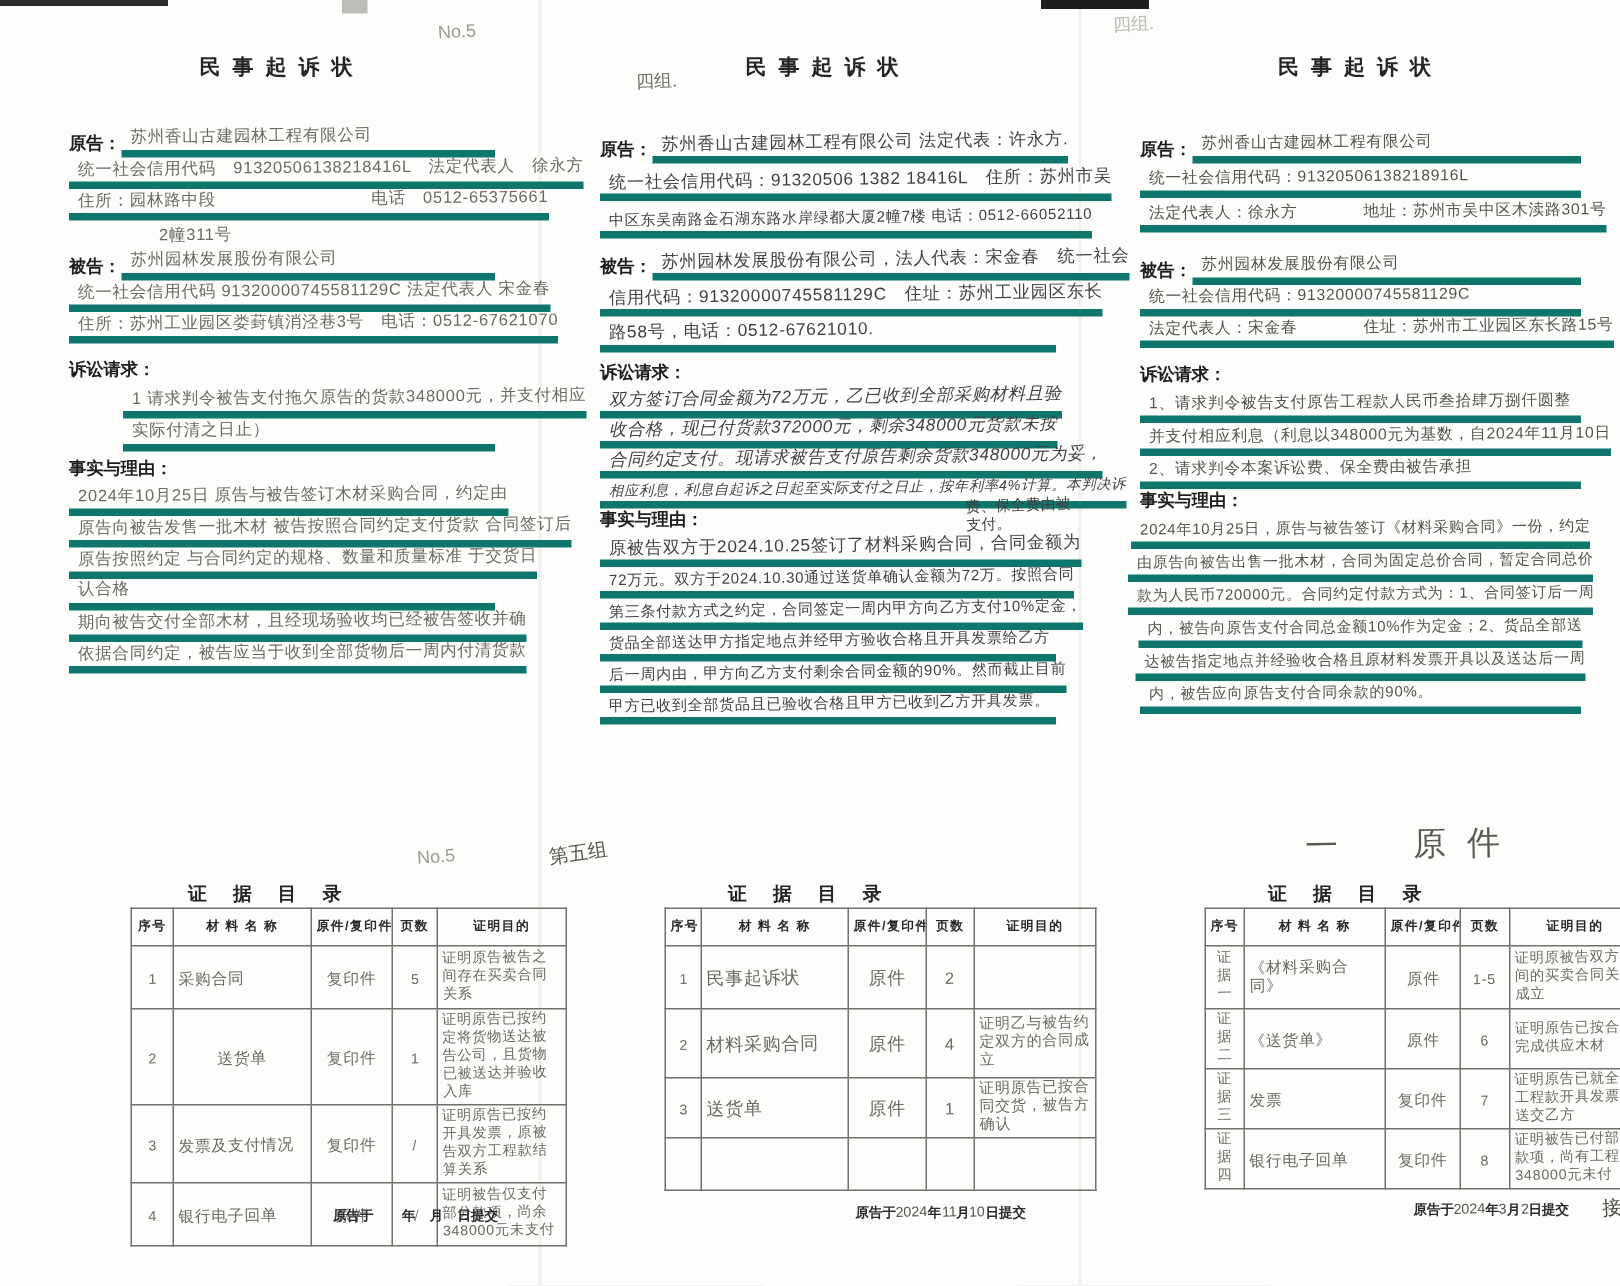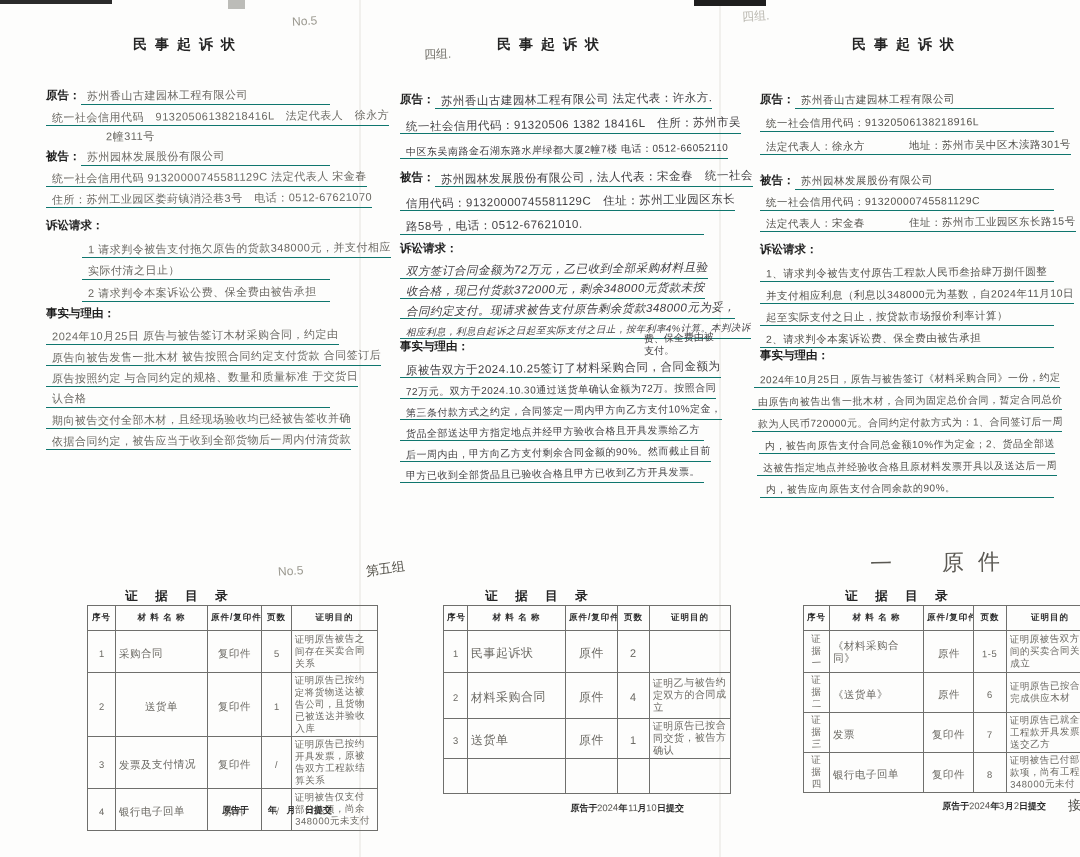--- a/index.html
+++ b/index.html
@@ -14,21 +14,21 @@
   #cp2{left:360px;padding:0 16px 0 40px;}
   #cp3{left:720px;padding:0 26px 0 40px;}
   .doc-title{margin-top:36px;text-align:center;font-size:14px;font-weight:bold;
              letter-spacing:8px;color:#242424;white-space:nowrap;}
   .corner-note{position:absolute;font-size:12px;color:#9a988f;transform:rotate(-3deg);white-space:nowrap;}
   #cp1 .corner-note{left:292px;top:14px;}
   #cp2 .corner-note{left:64px;top:46px;color:#6f6d66;transform:rotate(-2deg);}
   #cp3 .corner-note{left:22px;top:8px;color:#bab8b0;}
   .fline{display:flex;align-items:flex-end;height:21px;}
   .lbl{font-weight:bold;font-size:11.5px;color:#1e1e1e;white-space:nowrap;padding-bottom:2px;}
-  .fill{flex:1;border-bottom:1px solid #0f766e;padding:0 0 1px 6px;white-space:nowrap;overflow:visible;}
+  .fill{flex:1;border-bottom:5px solid #0f766e;padding:0 0 1px 6px;white-space:nowrap;overflow:visible;}
   .hw{display:inline-block;font-size:11px;color:#6b6963;letter-spacing:.5px;
       transform:rotate(-0.5deg);white-space:nowrap;}
   .hw-dark{color:#413f42;}
   .hlabel{font-weight:bold;font-size:11.5px;color:#1e1e1e;height:18px;}
   .freeline{height:17px;padding-left:60px;}
   #cp1 .sec-pl{margin-top:30px;} #cp1 .sec-df{margin-top:2px;}
   #cp1 .hl-claims{margin-top:10px;} #cp1 .claims .fline{height:22px;margin-left:36px;}
   #cp1 .hl-facts{margin-top:4px;} #cp1 .facts .fline{height:21px;}
   #cp2 .sec-pl{margin-top:30px;} #cp2 .sec-pl .fline{height:25px;}
   #cp2 .sec-df{margin-top:4px;} #cp2 .sec-df .fline{height:24px;}
@@ -85,20 +85,23 @@
     <div class="corner-note">No.5</div>
     <div class="doc-title">民事起诉状</div>
     <div class="sec-pl">
       <div class="fline">
           <span class="lbl">原告：</span>
         <span class="fill"><span class="hw">苏州香山古建园林工程有限公司</span></span>
         </div>
       <div class="fline">
           <span class="fill"><span class="hw">统一社会信用代码　91320506138218416L　法定代表人　徐永方</span></span>
         </div>
+      <div class="fline">
+          <span class="fill"><span class="hw">住所：园林路中段　　　　　　　　　电话　0512-65375661</span></span>
+        </div>
       <div class="freeline"><span class="hw">2幢311号</span></div>
     </div>
     <div class="sec-df">
       <div class="fline">
           <span class="lbl">被告：</span>
         <span class="fill"><span class="hw">苏州园林发展股份有限公司</span></span>
         </div>
       <div class="fline">
           <span class="fill"><span class="hw">统一社会信用代码 91320000745581129C 法定代表人 宋金春</span></span>
         </div>
@@ -106,23 +109,20 @@
           <span class="fill"><span class="hw">住所：苏州工业园区娄葑镇消泾巷3号　电话：0512-67621070</span></span>
         </div>
     </div>
     <div class="hlabel hl-claims">诉讼请求：</div>
     <div class="claims">
       <div class="fline">
           <span class="fill"><span class="hw">1 请求判令被告支付拖欠原告的货款348000元，并支付相应</span></span>
         </div>
       <div class="fline">
           <span class="fill"><span class="hw">实际付清之日止）</span></span>
-        </div>
-      <div class="fline">
-          <span class="fill"><span class="hw">2 请求判令本案诉讼公费、保全费由被告承担</span></span>
         </div>
     </div>
     <div class="hlabel hl-facts">事实与理由：</div>
     <div class="facts">
       <div class="fline">
           <span class="fill"><span class="hw">2024年10月25日 原告与被告签订木材采购合同，约定由</span></span>
         </div>
       <div class="fline">
           <span class="fill"><span class="hw">原告向被告发售一批木材 被告按照合同约定支付货款 合同签订后</span></span>
         </div>
@@ -237,23 +237,20 @@
           <span class="fill"><span class="hw">法定代表人：宋金春　　　　住址：苏州市工业园区东长路15号</span></span>
         </div>
     </div>
     <div class="hlabel hl-claims">诉讼请求：</div>
     <div class="claims">
       <div class="fline">
           <span class="fill"><span class="hw">1、请求判令被告支付原告工程款人民币叁拾肆万捌仟圆整</span></span>
         </div>
       <div class="fline">
           <span class="fill"><span class="hw">并支付相应利息（利息以348000元为基数，自2024年11月10日</span></span>
-        </div>
-      <div class="fline">
-          <span class="fill"><span class="hw">起至实际支付之日止，按贷款市场报价利率计算）</span></span>
         </div>
       <div class="fline">
           <span class="fill"><span class="hw">2、请求判令本案诉讼费、保全费由被告承担</span></span>
         </div>
     </div>
     <div class="hlabel hl-facts">事实与理由：</div>
     <div class="facts">
       <div class="fline">
           <span class="fill"><span class="hw" style="font-size:10px">2024年10月25日，原告与被告签订《材料采购合同》一份，约定</span></span>
         </div>

